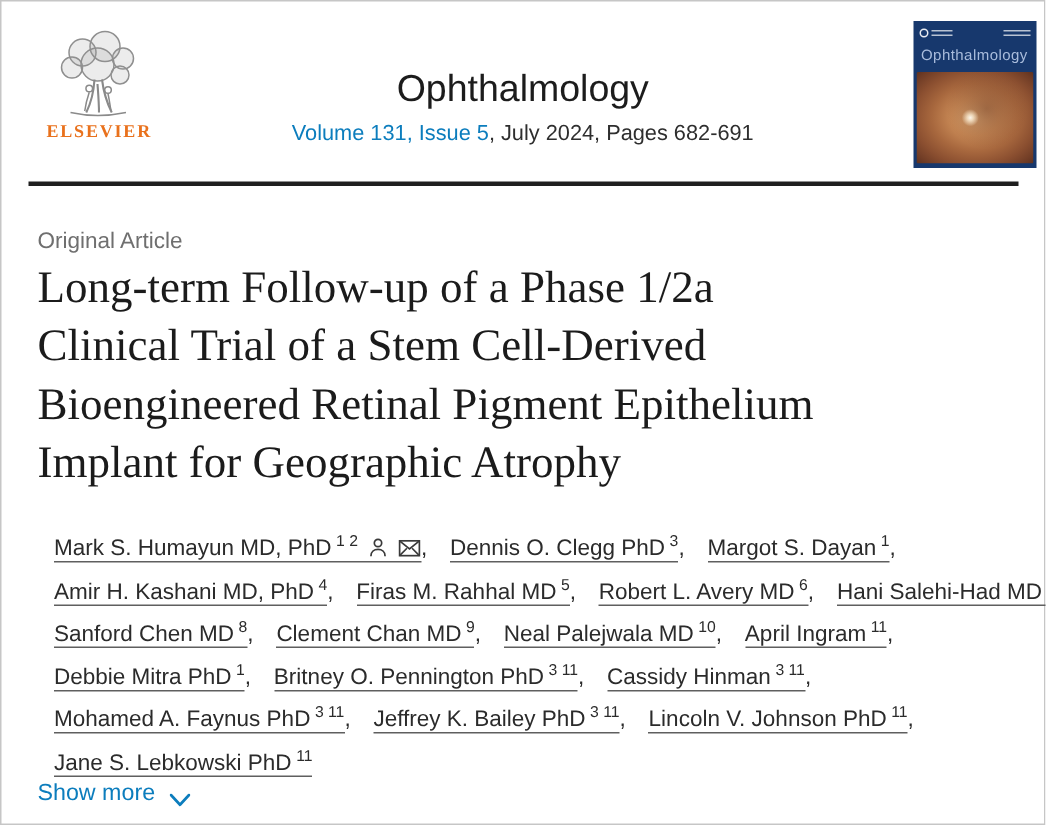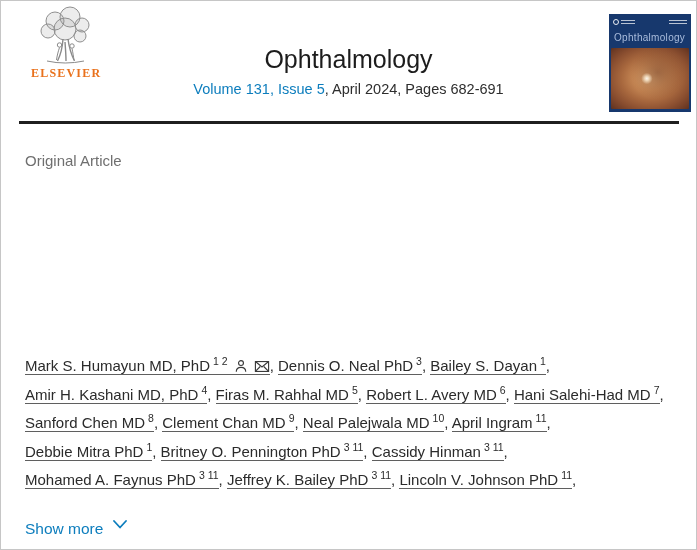--- a/index.html
+++ b/index.html
@@ -4,21 +4,21 @@
 <style>
   * { margin:0; padding:0; box-sizing:border-box; }
   html,body { width:697px; height:550px; background:#fff; overflow:hidden; }
   body { font-family:"Liberation Sans", sans-serif; }
   .page {
     position:relative; width:697px; height:550px;
     background:#ffffff; border:1px solid #c6c6c6;
   }
 
   
-  .publisher-logo { position:absolute; left:30px; top:5px; width:68px; text-align:right; }
+  .publisher-logo { position:absolute; left:30px; top:19px; width:68px; text-align:right; }
   .publisher-logo svg { display:block; margin:0 auto; }
   .publisher-wordmark {
     font-family:"Liberation Serif", serif; font-weight:700; font-size:12px;
     letter-spacing:1.2px; color:#E9711C; margin-top:2px; white-space:nowrap;
   }
   .journal-head { position:absolute; left:110px; right:110px; top:44px; text-align:center; }
   .journal-title {
     font-size:25px; color:#1c1c1c; text-decoration:none; cursor:pointer; display:inline-block;
   }
   .citation { margin-top:7px; font-size:14.5px; color:#2e2e2e; }
@@ -51,28 +51,28 @@
 
   
   .article-type { position:absolute; left:24px; top:151px; font-size:15px; color:#6f6f6f; }
   .article-title {
     position:absolute; left:24px; right:20px; top:171px;
     font-family:"Liberation Serif", serif; font-weight:400;
     font-size:30px; line-height:39px; color:#1b1b1b;
   }
   .authors { position:absolute; left:24px; right:12px; top:351px; font-size:15px; line-height:28.5px; color:#2b2b2b; }
   .author-line { white-space:nowrap; }
-  .author { border-bottom:1px solid #5f5f5f; cursor:pointer; }
+  .author { border-bottom:1px solid #5f5f5f; cursor:pointer;margin-left:11px; }
   .author-sup { font-size:10.5px; position:relative; top:-6px; vertical-align:baseline; margin-left:3px; line-height:0; }
   .a-icon { display:inline-block; margin-left:6px; }
   .a-icon svg { vertical-align:-2px; }
   .sep { border-bottom:none; }
 
   .show-more {
-    position:absolute; left:24px; top:519px; display:inline-flex; align-items:flex-start; gap:10px;
+    position:absolute; left:24px; top:519px; display:inline-flex; align-items:flex-end; gap:10px;
     font-size:15.5px; color:#0c7dbd; cursor:pointer; text-decoration:none;
   }
 </style>
 </head>
 <body>
 
 <div class="page">
 
   <div class="publisher-logo">
     <svg width="60" height="58" viewBox="0 0 60 58">
@@ -96,21 +96,21 @@
         <path d="M37 42.5 C38 47 38.5 51 39 54"></path>
         <path d="M12 55 Q30 59 49 55"></path>
       </g>
     </svg>
     <div class="publisher-wordmark">ELSEVIER</div>
   </div>
 
   <div class="journal-head">
     <a class="journal-title">Ophthalmology</a>
     <div class="citation">
-      <a>Volume 131, Issue 5</a><span>, April 2024, Pages 682-691</span>
+      <a>Volume 131, Issue 5</a><span>, July 2024, Pages 682-691</span>
     </div>
   </div>
 
   <div class="cover">
     <div class="cover-head">
       <div class="cover-brand">
         <div class="cover-logo-dot"></div>
         <div class="tiny-bars">
           <div class="bar w14"></div>
           <div class="bar w14"></div>
@@ -122,38 +122,45 @@
       </div>
     </div>
     <div class="cover-title">Ophthalmology</div>
     <div class="cover-photo"></div>
   </div>
 
   <div class="header-rule"></div>
 
   <div class="article-type">Original Article</div>
 
+  <h1 class="article-title">
+    <div class="title-line">Long-term Follow-up of a Phase 1/2a</div>
+    <div class="title-line">Clinical Trial of a Stem Cell-Derived</div>
+    <div class="title-line">Bioengineered Retinal Pigment Epithelium</div>
+    <div class="title-line">Implant for Geographic Atrophy</div>
+  </h1>
 
   <div class="authors">
       <div class="author-line"><span class="author"><span>Mark S. Humayun MD, PhD</span><span class="author-sup">1 2</span><span class="a-icon"><svg width="14" height="14" viewBox="0 0 16 16">
               <g fill="none" stroke="#3a3a3a" stroke-width="1.3">
                 <circle cx="8" cy="4.6" r="2.8"></circle>
                 <path d="M2.6 14.6 C2.6 11.4 5 9.5 8 9.5 S13.4 11.4 13.4 14.6"></path>
               </g>
             </svg></span><span class="a-icon"><svg width="16" height="13" viewBox="0 0 18 15">
               <g fill="none" stroke="#3a3a3a" stroke-width="1.3">
                 <rect x="1.4" y="1.8" width="15.2" height="11.4"></rect>
                 <path d="M1.4 1.8 L9 8 L16.6 1.8"></path>
                 <path d="M1.4 13.2 L7 7.5 M16.6 13.2 L11 7.5"></path>
               </g>
-            </svg></span></span><span class="sep">, </span><span class="author"><span>Dennis O. Neal PhD</span><span class="author-sup">3</span></span><span class="sep">, </span><span class="author"><span>Bailey S. Dayan</span><span class="author-sup">1</span></span><span class="sep">, </span></div>
+            </svg></span></span><span class="sep">, </span><span class="author"><span>Dennis O. Clegg PhD</span><span class="author-sup">3</span></span><span class="sep">, </span><span class="author"><span>Margot S. Dayan</span><span class="author-sup">1</span></span><span class="sep">, </span></div>
       <div class="author-line"><span class="author"><span>Amir H. Kashani MD, PhD</span><span class="author-sup">4</span></span><span class="sep">, </span><span class="author"><span>Firas M. Rahhal MD</span><span class="author-sup">5</span></span><span class="sep">, </span><span class="author"><span>Robert L. Avery MD</span><span class="author-sup">6</span></span><span class="sep">, </span><span class="author"><span>Hani Salehi-Had MD</span><span class="author-sup">7</span></span><span class="sep">, </span></div>
       <div class="author-line"><span class="author"><span>Sanford Chen MD</span><span class="author-sup">8</span></span><span class="sep">, </span><span class="author"><span>Clement Chan MD</span><span class="author-sup">9</span></span><span class="sep">, </span><span class="author"><span>Neal Palejwala MD</span><span class="author-sup">10</span></span><span class="sep">, </span><span class="author"><span>April Ingram</span><span class="author-sup">11</span></span><span class="sep">, </span></div>
       <div class="author-line"><span class="author"><span>Debbie Mitra PhD</span><span class="author-sup">1</span></span><span class="sep">, </span><span class="author"><span>Britney O. Pennington PhD</span><span class="author-sup">3 11</span></span><span class="sep">, </span><span class="author"><span>Cassidy Hinman</span><span class="author-sup">3 11</span></span><span class="sep">, </span></div>
       <div class="author-line"><span class="author"><span>Mohamed A. Faynus PhD</span><span class="author-sup">3 11</span></span><span class="sep">, </span><span class="author"><span>Jeffrey K. Bailey PhD</span><span class="author-sup">3 11</span></span><span class="sep">, </span><span class="author"><span>Lincoln V. Johnson PhD</span><span class="author-sup">11</span></span><span class="sep">, </span></div>
+      <div class="author-line"><span class="author"><span>Jane S. Lebkowski PhD</span><span class="author-sup">11</span></span></div>
     </div>
 
   <a class="show-more">
     <span>Show more</span>
     <svg width="14" height="9" viewBox="0 0 14 9">
       <path d="M1 1 L7 7.5 L13 1" fill="none" stroke="#0c7dbd" stroke-width="1.8" stroke-linecap="round" stroke-linejoin="round"></path>
     </svg>
   </a>
 
 </div>

